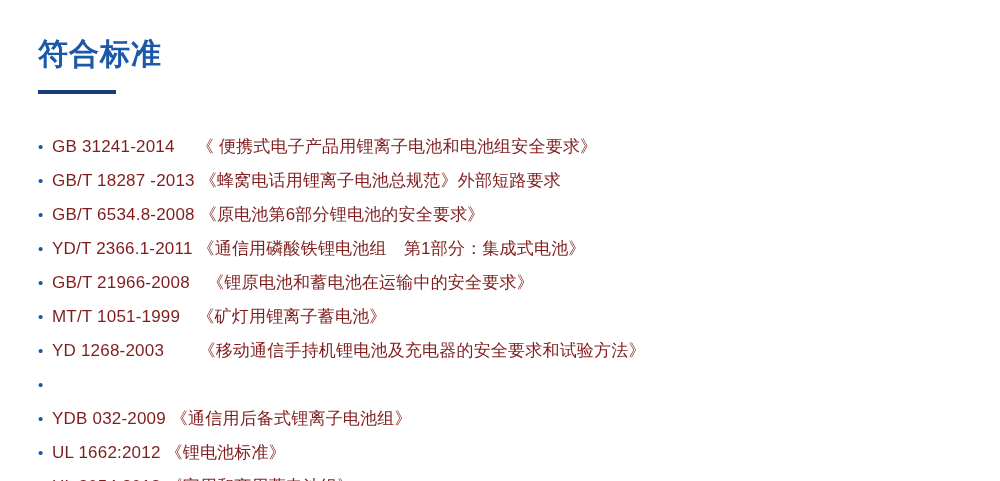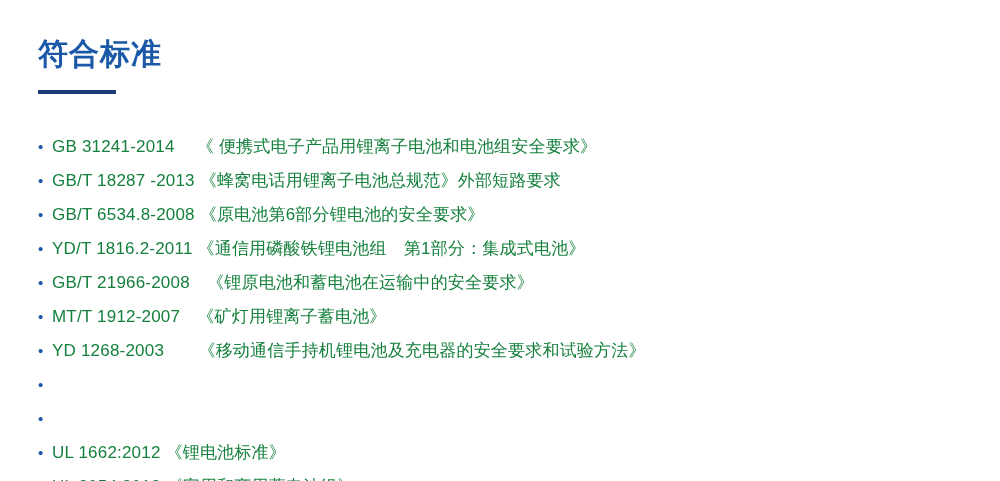--- a/index.html
+++ b/index.html
@@ -60,21 +60,21 @@
   .bullet {
     display: inline-block;
     width: 14px;
     min-width: 14px;
     color: #1b59a8;
     font-size: 15px;
     line-height: 34px;
   }
   .item-text {
     display: inline-block;
-    color: #15803d;
+    color: #7f1d1d;
     font-size: 17px;
     letter-spacing: 0.2px;
   }
 </style>
 </head>
 <body>
 
 <div class="page">
 
   <div class="heading-block">
@@ -90,39 +90,40 @@
     <li class="std-item">
       <span class="bullet">•</span>
       <span class="item-text">GB/T 18287 -2013 《蜂窝电话用锂离子电池总规范》外部短路要求</span>
     </li>
     <li class="std-item">
       <span class="bullet">•</span>
       <span class="item-text">GB/T 6534.8-2008 《原电池第6部分锂电池的安全要求》</span>
     </li>
     <li class="std-item">
       <span class="bullet">•</span>
-      <span class="item-text">YD/T 1816.2-2011 《通信用磷酸铁锂电池组　第1部分：集成式电池》</span>
+      <span class="item-text">YD/T 2366.1-2011 《通信用磷酸铁锂电池组　第1部分：集成式电池》</span>
     </li>
     <li class="std-item">
       <span class="bullet">•</span>
       <span class="item-text">GB/T 21966-2008　《锂原电池和蓄电池在运输中的安全要求》</span>
     </li>
     <li class="std-item">
       <span class="bullet">•</span>
-      <span class="item-text">MT/T 1912-2007　《矿灯用锂离子蓄电池》</span>
+      <span class="item-text">MT/T 1051-1999　《矿灯用锂离子蓄电池》</span>
     </li>
     <li class="std-item">
       <span class="bullet">•</span>
       <span class="item-text">YD 1268-2003　　《移动通信手持机锂电池及充电器的安全要求和试验方法》</span>
     </li>
     <li class="std-item">
       <span class="bullet">•</span>
     </li>
     <li class="std-item">
       <span class="bullet">•</span>
+      <span class="item-text">YDB 032-2009 《通信用后备式锂离子电池组》</span>
     </li>
     <li class="std-item">
       <span class="bullet">•</span>
       <span class="item-text">UL 1662:2012 《锂电池标准》</span>
     </li>
     <li class="std-item">
       <span class="bullet">•</span>
       <span class="item-text">UL 2054:2012 《家用和商用蓄电池组》</span>
     </li>
   </ul>

